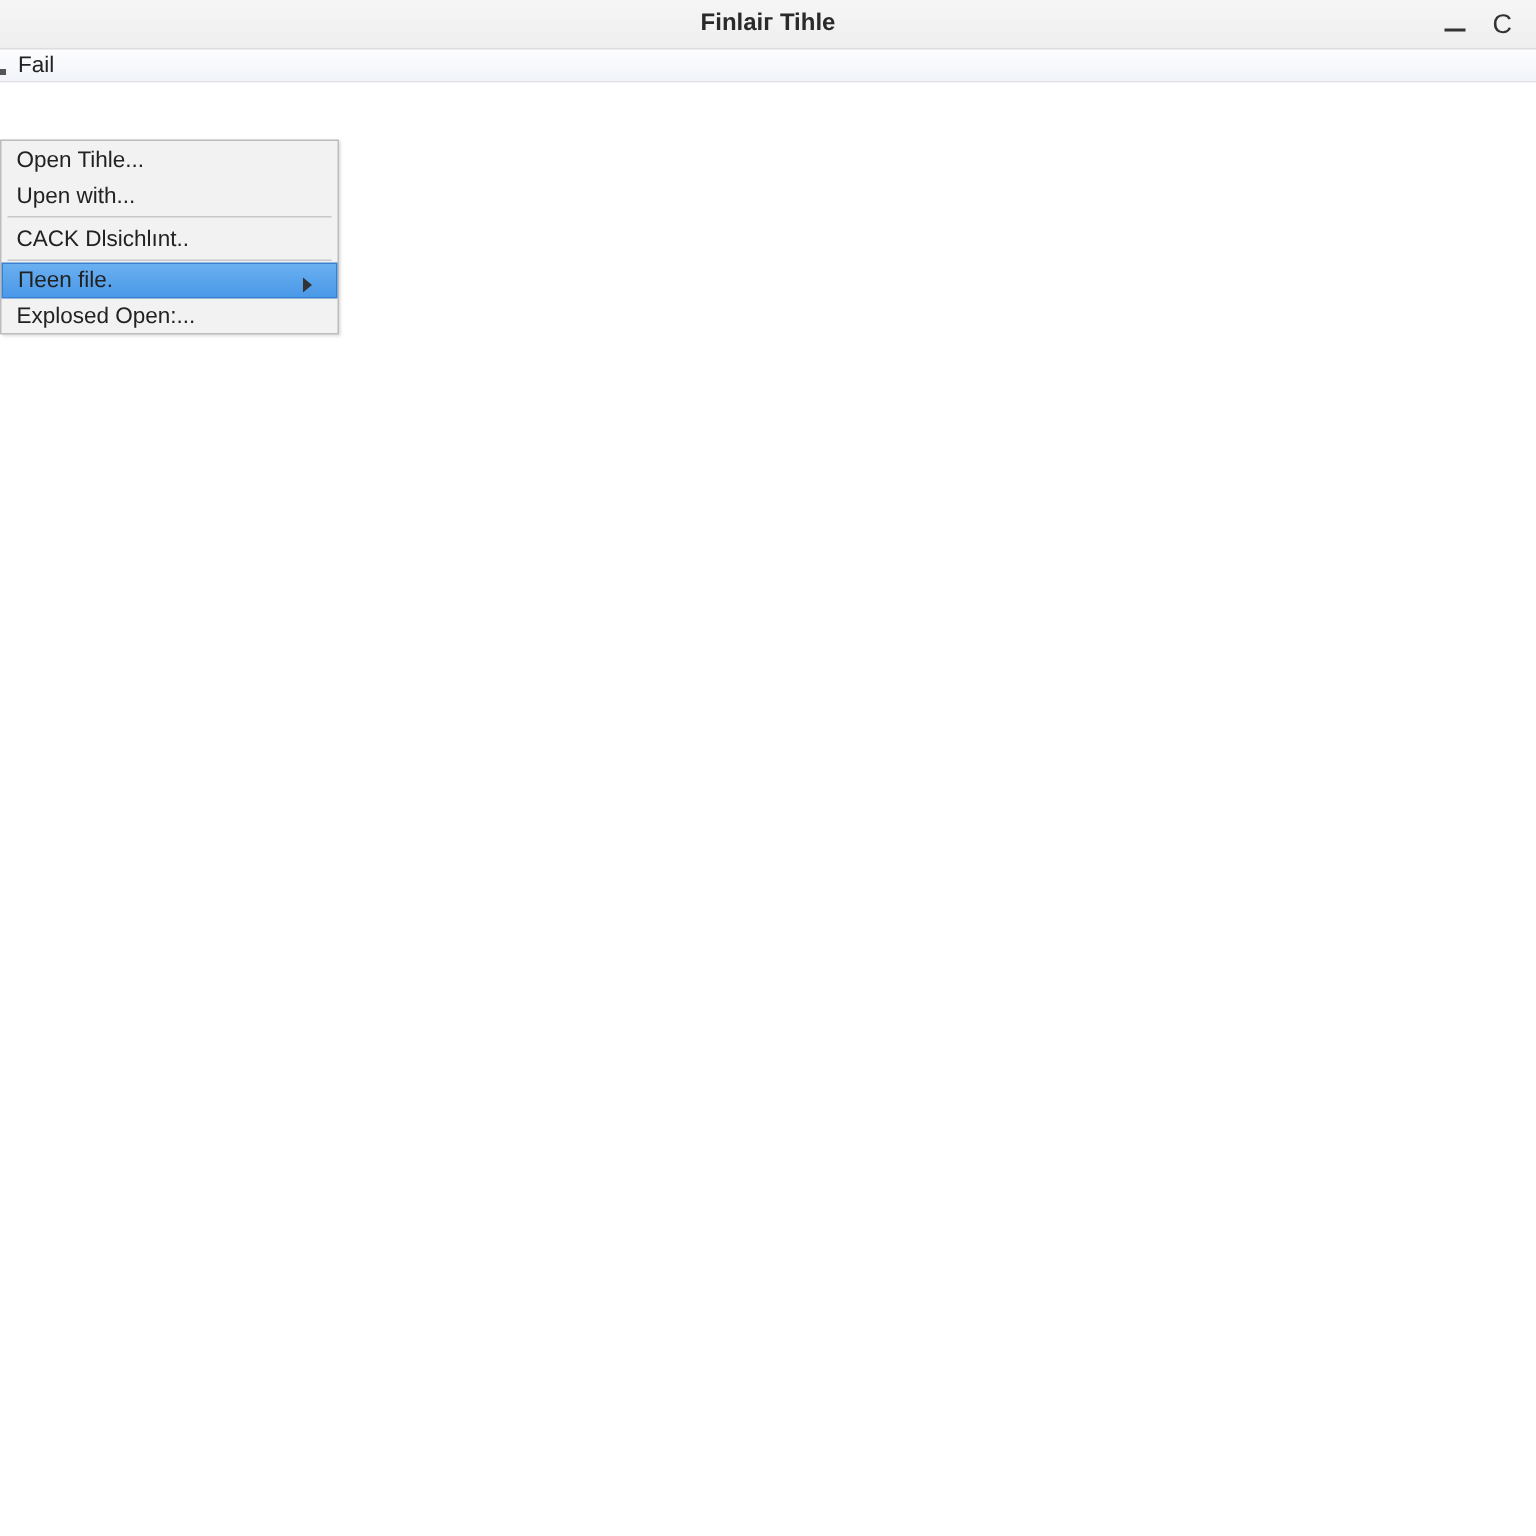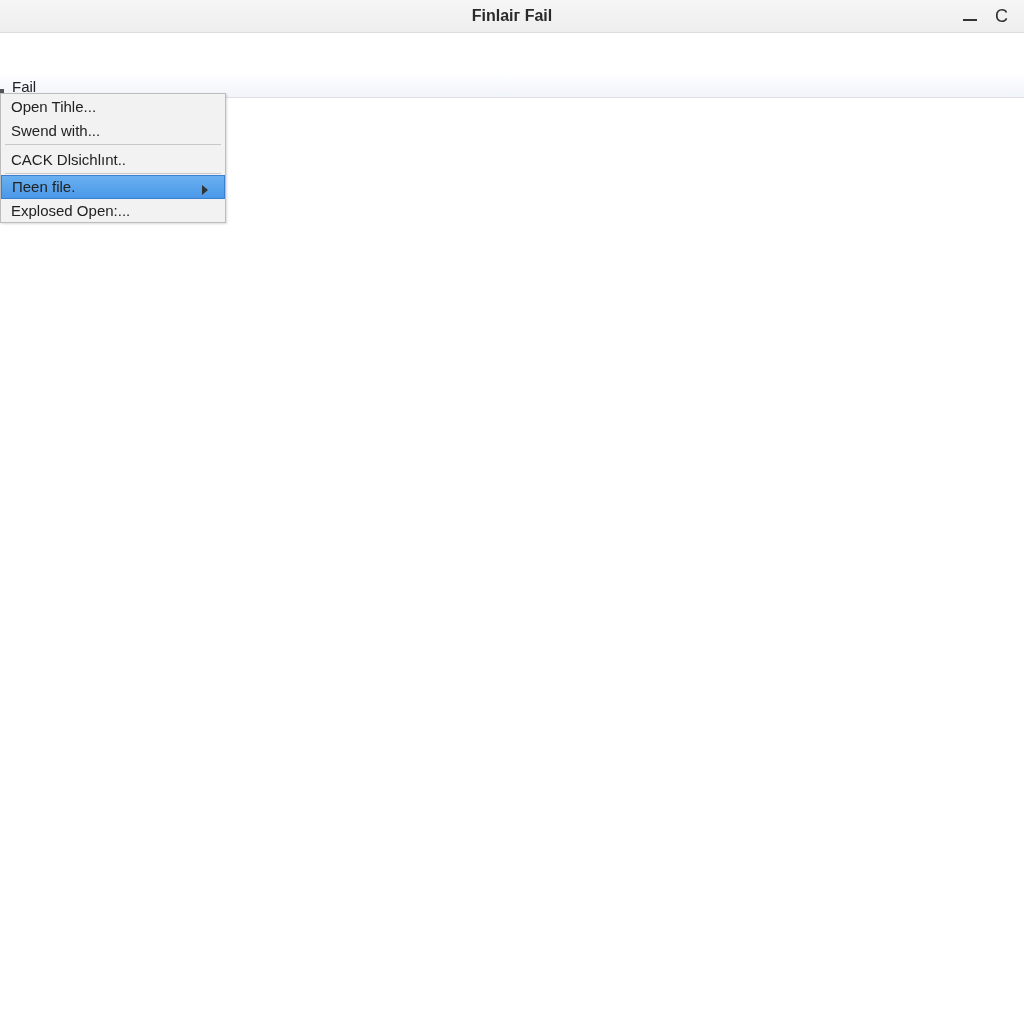--- a/index.html
+++ b/index.html
@@ -56,21 +56,20 @@
       cursor: pointer;
       margin-right: 8px;
     }
     .menubar {
       height: 22px;
       background: linear-gradient(to bottom, #fdfdfe, #f1f4fa);
       border-bottom: 1px solid #e0e0e0;
       display: flex;
       align-items: center;
       padding-left: 6px;
-      margin-top: 43px;
     }
     .menubar-item {
       padding: 0 6px;
       font-size: 15px;
       color: #222;
       cursor: pointer;
       position: relative;
     }
     .menubar-item::before {
       content: "";
@@ -125,37 +124,37 @@
     .content {
       width: 100%;
       height: calc(100% - 55px);
       background: #ffffff;
     }
   </style>
 </head>
 <body>
 
 <div class="titlebar">
-  <div class="title-text">Finlaiг Fail</div>
+  <div class="title-text">Finlaiг Tihle</div>
   <div class="window-controls">
     <div class="min-btn"></div>
     <div class="c-btn">C</div>
   </div>
 </div>
 
 <div class="menubar">
   <div class="menubar-item">Fail</div>
 </div>
 
 <div class="dropdown">
   <div class="dropdown-item">
     <span>Open Tihle...</span>
   </div>
   <div class="dropdown-item">
-    <span>Swend with...</span>
+    <span>Upen with...</span>
   </div>
   <div class="dropdown-sep"></div>
   <div class="dropdown-item">
     <span>CACK Dlsichlınt..</span>
   </div>
   <div class="dropdown-sep"></div>
   <div class="dropdown-item highlighted">
     <span>Пeen file.</span>
     <span class="submenu-arrow"></span>
   </div>

